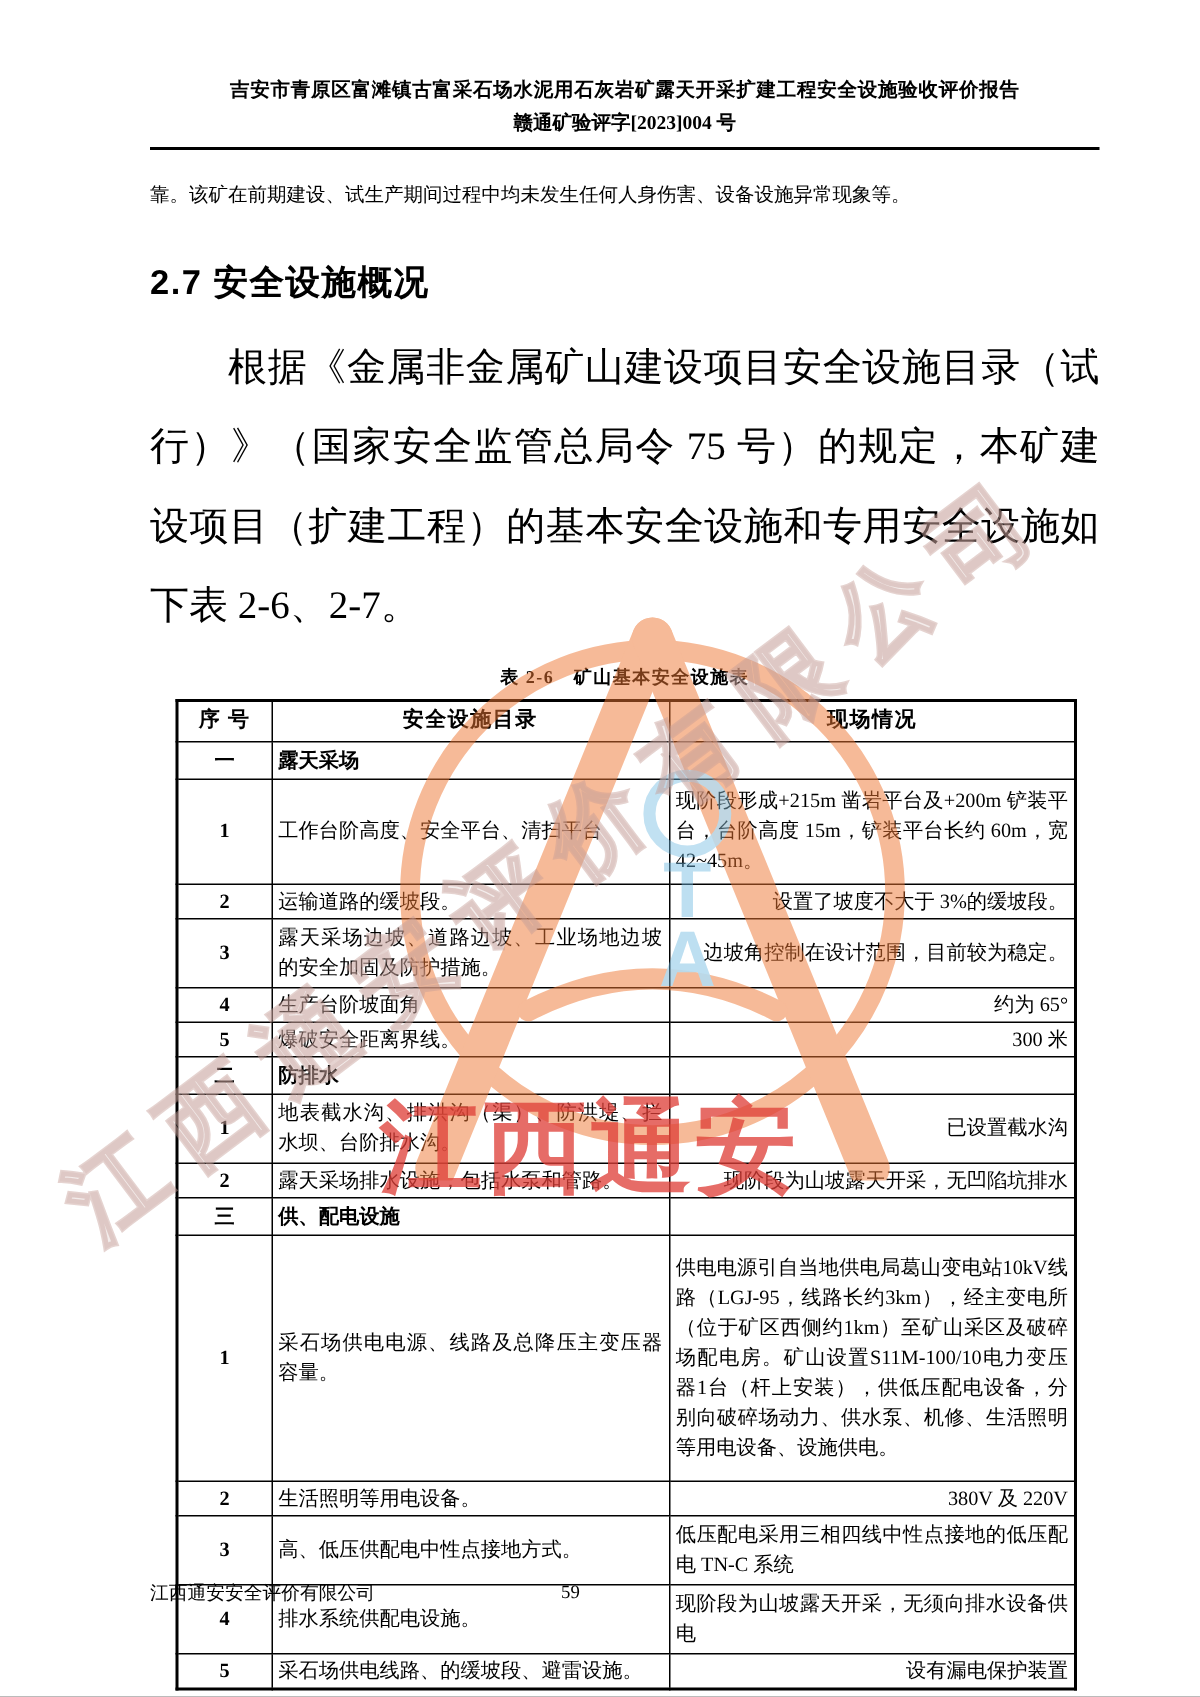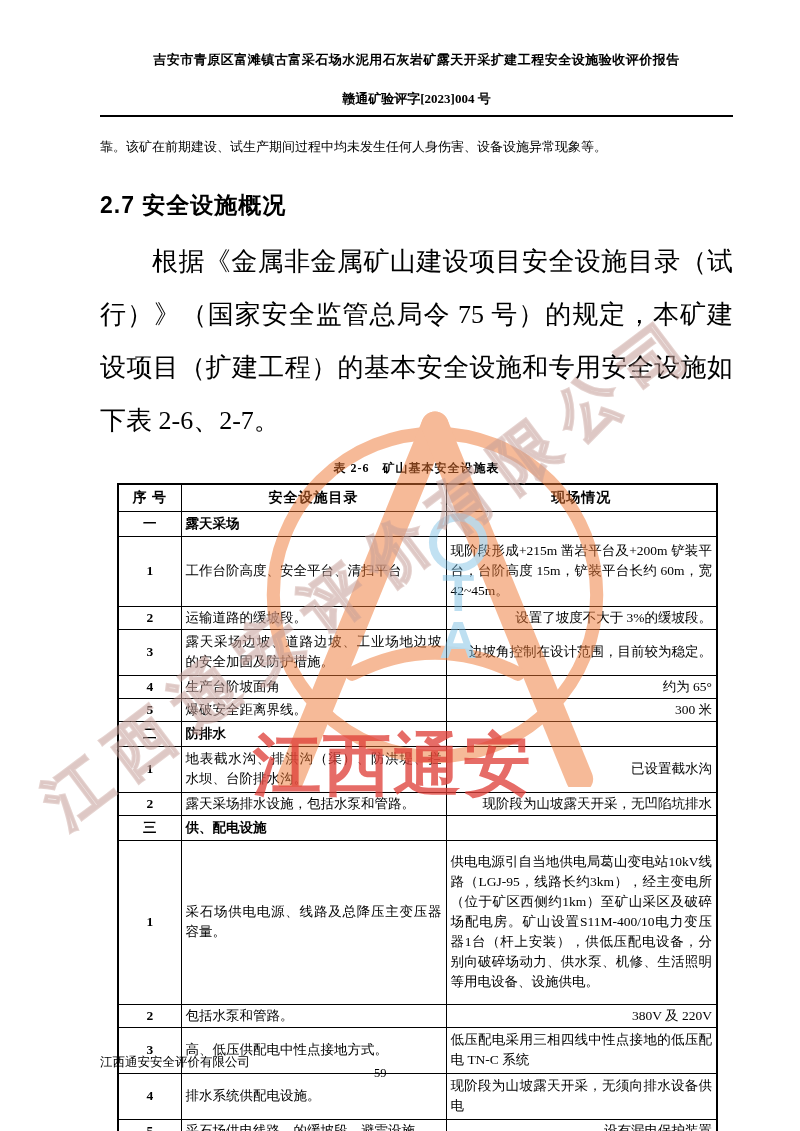--- a/index.html
+++ b/index.html
@@ -5,21 +5,21 @@
   html,body{margin:0;padding:0;background:#888;}
   .page{
     position:relative; width:800px; height:1131px; background:#fff;
     margin:0 auto; overflow:hidden;
     font-family:"Liberation Serif","DejaVu Serif",serif; color:#000;
     box-sizing:border-box; padding:50px 67px 0 100px;
   }
   
   .doc-header{ text-align:center; width:633px; }
   .hdr-line1{ font-size:13px; font-weight:600; letter-spacing:.5px; line-height:19px;}
-  .hdr-line2{ font-size:13px; font-weight:600; line-height:19px; margin-top:20px;}
+  .hdr-line2{ font-size:13px; font-weight:600; line-height:19px; margin-top:3px;}
   .hdr-rule{ border:none; border-top:2px solid #000; margin:7px 0 0 0; width:633px;}
   
   .para1{ width:633px; font-size:13px; line-height:43px; text-align:justify; margin:8px 0 0 0;}
   .sec-heading{ font-family:"Liberation Sans","DejaVu Sans",sans-serif;
     font-size:23px; font-weight:bold; margin:22px 0 0 0; letter-spacing:1px;}
   .para2{ width:633px; font-size:26px; line-height:53px; text-align:justify;
     text-indent:2em; margin:14px 12px 0 0;}
   
   .tbl-title{ width:599px; margin:13px 0 6px 17px; text-align:center;
     font-weight:bold; font-size:12px; letter-spacing:1px;}
@@ -33,21 +33,21 @@
   td.item{ text-align:justify; padding-left:5px;}
   td.stat{ text-align:right; padding-left:6px;}
   tr.rh-head{height:27px;} tr.rh-head td{font-weight:bold; text-align:center; font-size:14px; letter-spacing:1px;}
   tr.rh-sec{height:25px;} tr.rh-sec td.item{font-weight:bold; }
   tr.rh-1{height:23px;} tr.rh-2{height:46px;} tr.rh-3{height:70px;} tr.rh-8{height:164px;}
   td.big{ line-height:20.5px; text-align:justify; padding:2px 5px;}
   tr.rh-2 td.stat.j{ text-align:justify;}
   
   .footer{ position:absolute; top:1054px; left:0; width:800px; font-size:12.5px;}
   .footer .company{ position:absolute; left:100px; top:0;}
-  .footer .pageno{ position:absolute; left:374px; top:12px;}
+  .footer .pageno{ position:absolute; left:374px; top:0;}
   
   .wm{ position:absolute; pointer-events:none; }
   .wm-stamp{ left:243px; top:403px; width:384px; height:384px; z-index:3; opacity:.5;}
   .wm-diag{
     left:52px; top:768px; z-index:4; transform:rotate(-37deg); transform-origin:0 50%;
     font-family:"Liberation Sans","DejaVu Sans",sans-serif; font-weight:bold;
     font-size:64px; letter-spacing:16px; white-space:nowrap;
     color:rgba(200,168,162,0.22); -webkit-text-stroke:2px rgba(198,158,150,0.45);
   }
   .wm-red{
@@ -134,25 +134,25 @@
         <td class="stat">现阶段为山坡露天开采，无凹陷坑排水</td>
       </tr>
       <tr class="rh-sec">
         <td class="num">三</td>
         <td class="item">供、配电设施</td>
         <td class="stat"></td>
       </tr>
       <tr class="rh-8">
         <td class="num">1</td>
         <td class="item">采石场供电电源、线路及总降压主变压器容量。</td>
-        <td class="stat big">供电电源引自当地供电局葛山变电站10kV线路（LGJ-95，线路长约3km），经主变电所（位于矿区西侧约1km）至矿山采区及破碎场配电房。矿山设置S11M-400/10电力变压器1台（杆上安装），供低压配电设备，分别向破碎场动力、供水泵、机修、生活照明等用电设备、设施供电。</td>
+        <td class="stat big">供电电源引自当地供电局葛山变电站10kV线路（LGJ-95，线路长约3km），经主变电所（位于矿区西侧约1km）至矿山采区及破碎场配电房。矿山设置S11M-100/10电力变压器1台（杆上安装），供低压配电设备，分别向破碎场动力、供水泵、机修、生活照明等用电设备、设施供电。</td>
       </tr>
       <tr class="rh-1">
         <td class="num">2</td>
-        <td class="item">包括水泵和管路。</td>
+        <td class="item">生活照明等用电设备。</td>
         <td class="stat">380V 及 220V</td>
       </tr>
       <tr class="rh-2">
         <td class="num">3</td>
         <td class="item">高、低压供配电中性点接地方式。</td>
         <td class="stat j">低压配电采用三相四线中性点接地的低压配电 TN-C 系统</td>
       </tr>
       <tr class="rh-2">
         <td class="num">4</td>
         <td class="item">排水系统供配电设施。</td>

